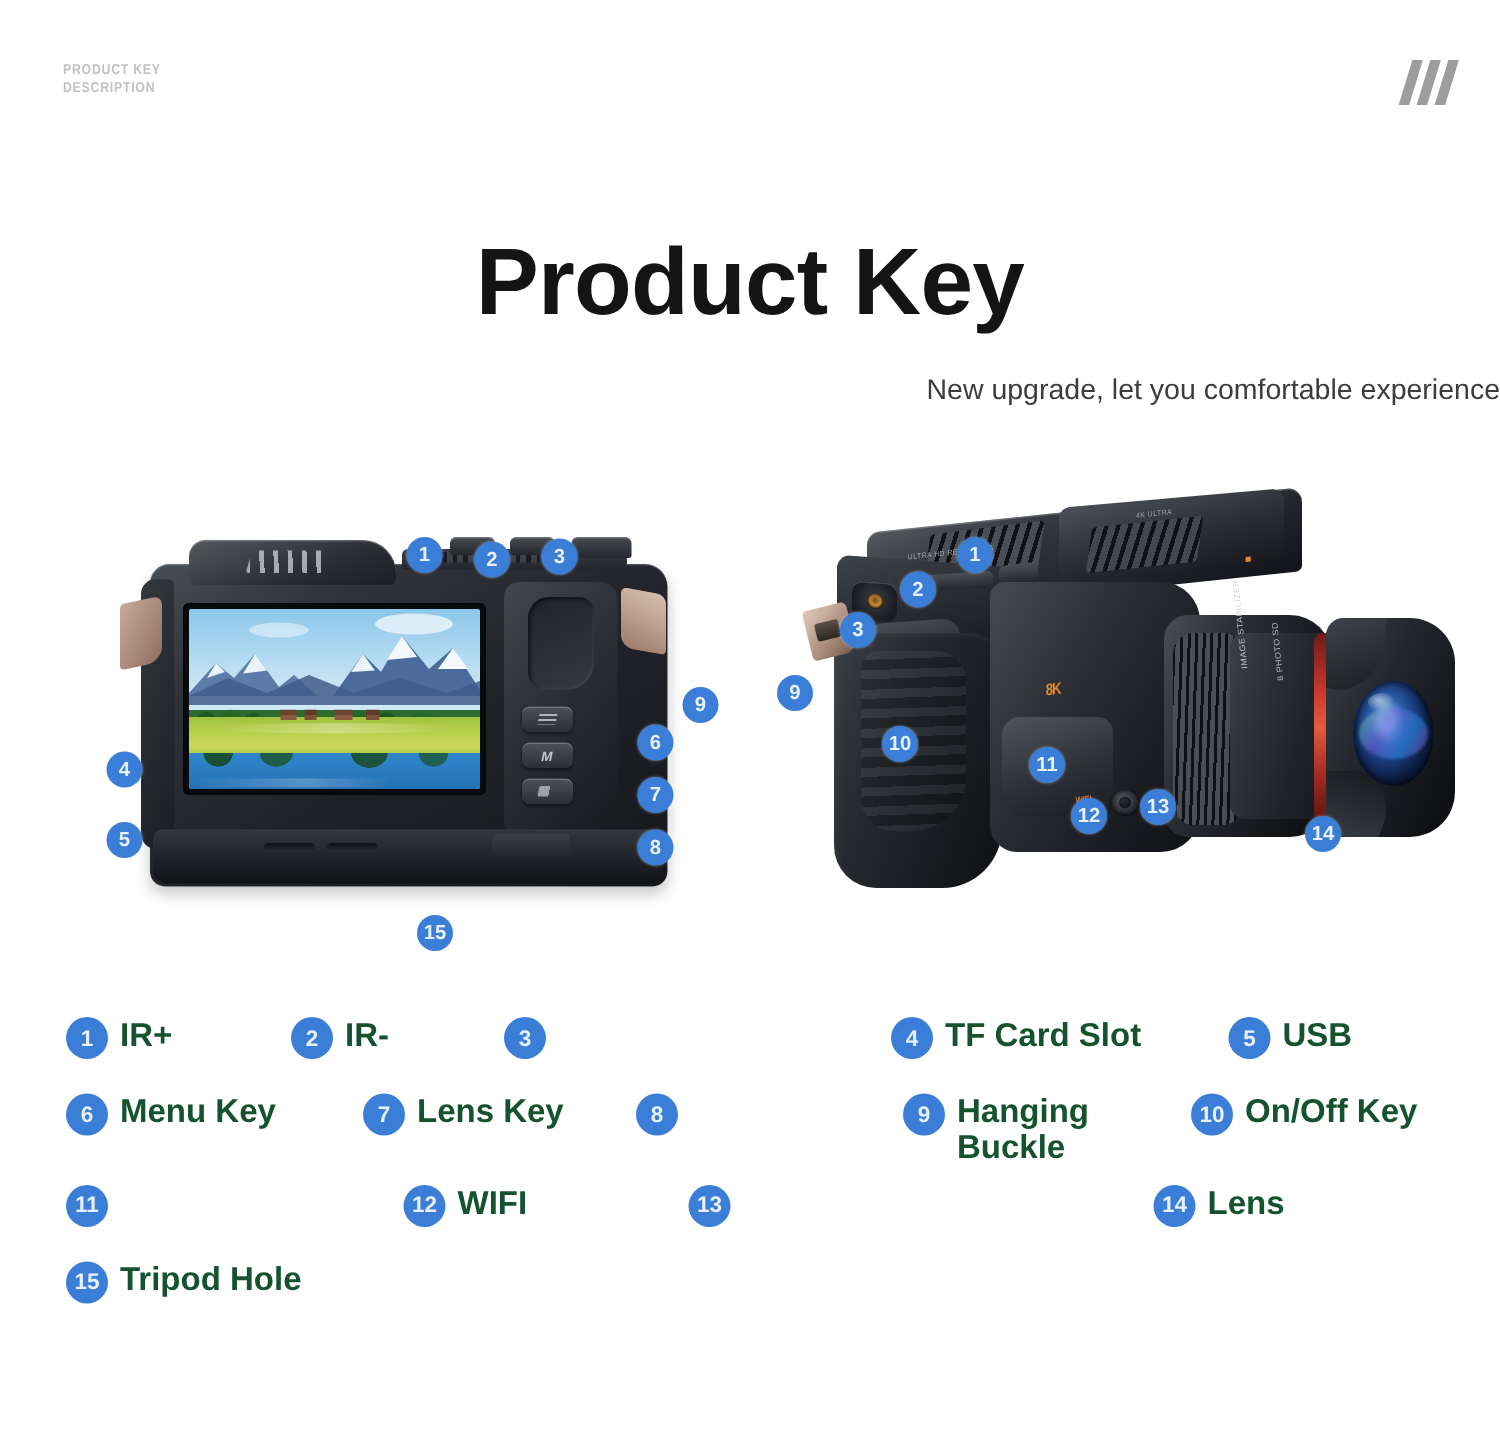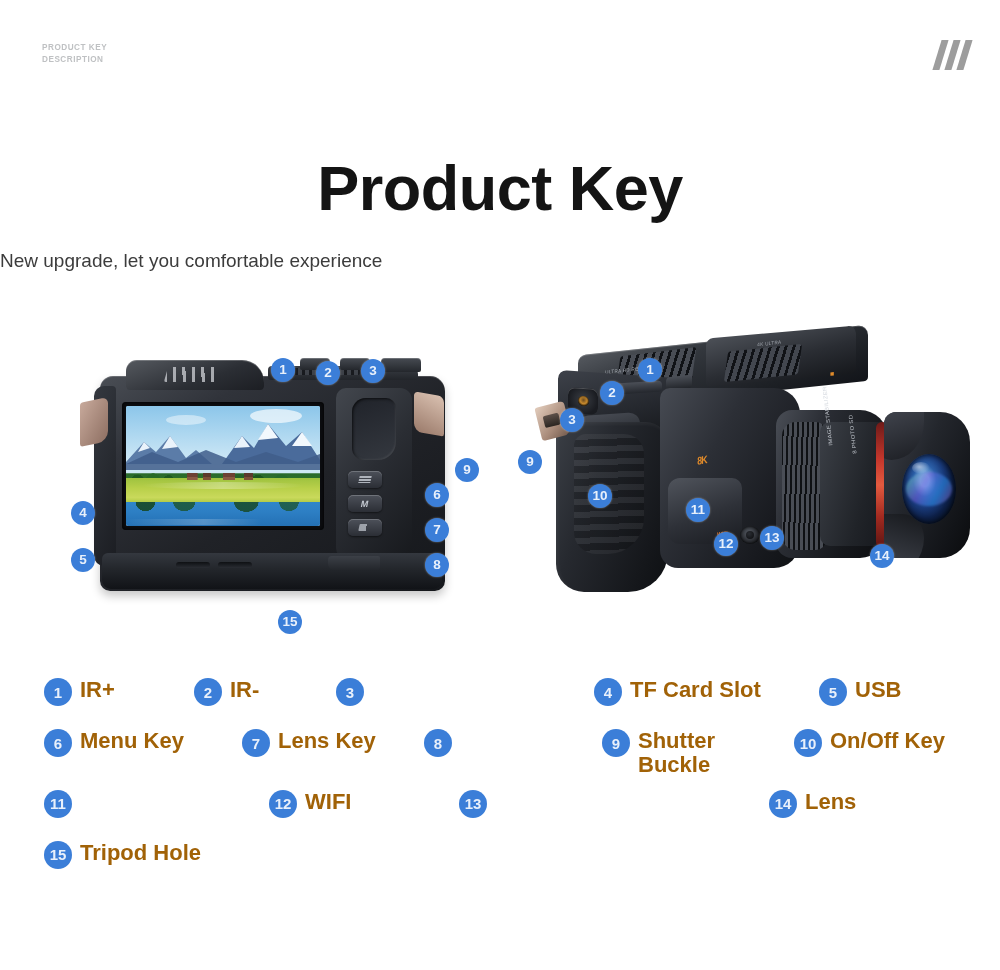--- a/index.html
+++ b/index.html
@@ -41,21 +41,21 @@
   .title {
     position: absolute; left: 0; right: 0; top: 152px;
     text-align: center;
     font-size: 63px;
     font-weight: 700;
     color: #141414;
     letter-spacing: -0.5px;
   }
   .subtitle {
     position: absolute; left: 0; right: 0; top: 250px;
-    text-align: left;
+    text-align: right;
     font-size: 19px;
     color: #3c3c3c;
     font-weight: 400;
   }
 
   
   .stage { position: absolute; left: 0; top: 320px; width: 1000px; height: 330px; }
 
   
   .badge {
@@ -519,21 +519,21 @@
   .legend-item .badge {
     position: relative;
     width: 28px; height: 28px;
     min-width: 28px;
     font-size: 15px;
     margin-top: 2px;
   }
   .legend-item .lbl {
     font-size: 22px;
     font-weight: 700;
-    color: #a16207;
+    color: #14532d;
     line-height: 1.08;
     white-space: pre-line;
     padding-top: 2px;
   }
   .legend-item .lbl.thin { font-weight: 600; }
 </style>
 </head>
 <body>
 
 <div id="page">
@@ -702,21 +702,21 @@
       </div>
       <div class="legend-item" style="width:182px">
         <span class="badge">7</span>
         <span class="lbl">Lens Key</span>
       </div>
       <div class="legend-item" style="width:178px">
         <span class="badge">8</span>
       </div>
       <div class="legend-item" style="width:192px">
         <span class="badge">9</span>
-        <span class="lbl">Shutter
+        <span class="lbl">Hanging
 Buckle</span>
       </div>
       <div class="legend-item">
         <span class="badge">10</span>
         <span class="lbl">On/Off Key</span>
       </div>
     </div>
 
     <div class="legend-row">
       <div class="legend-item" style="width:225px">

